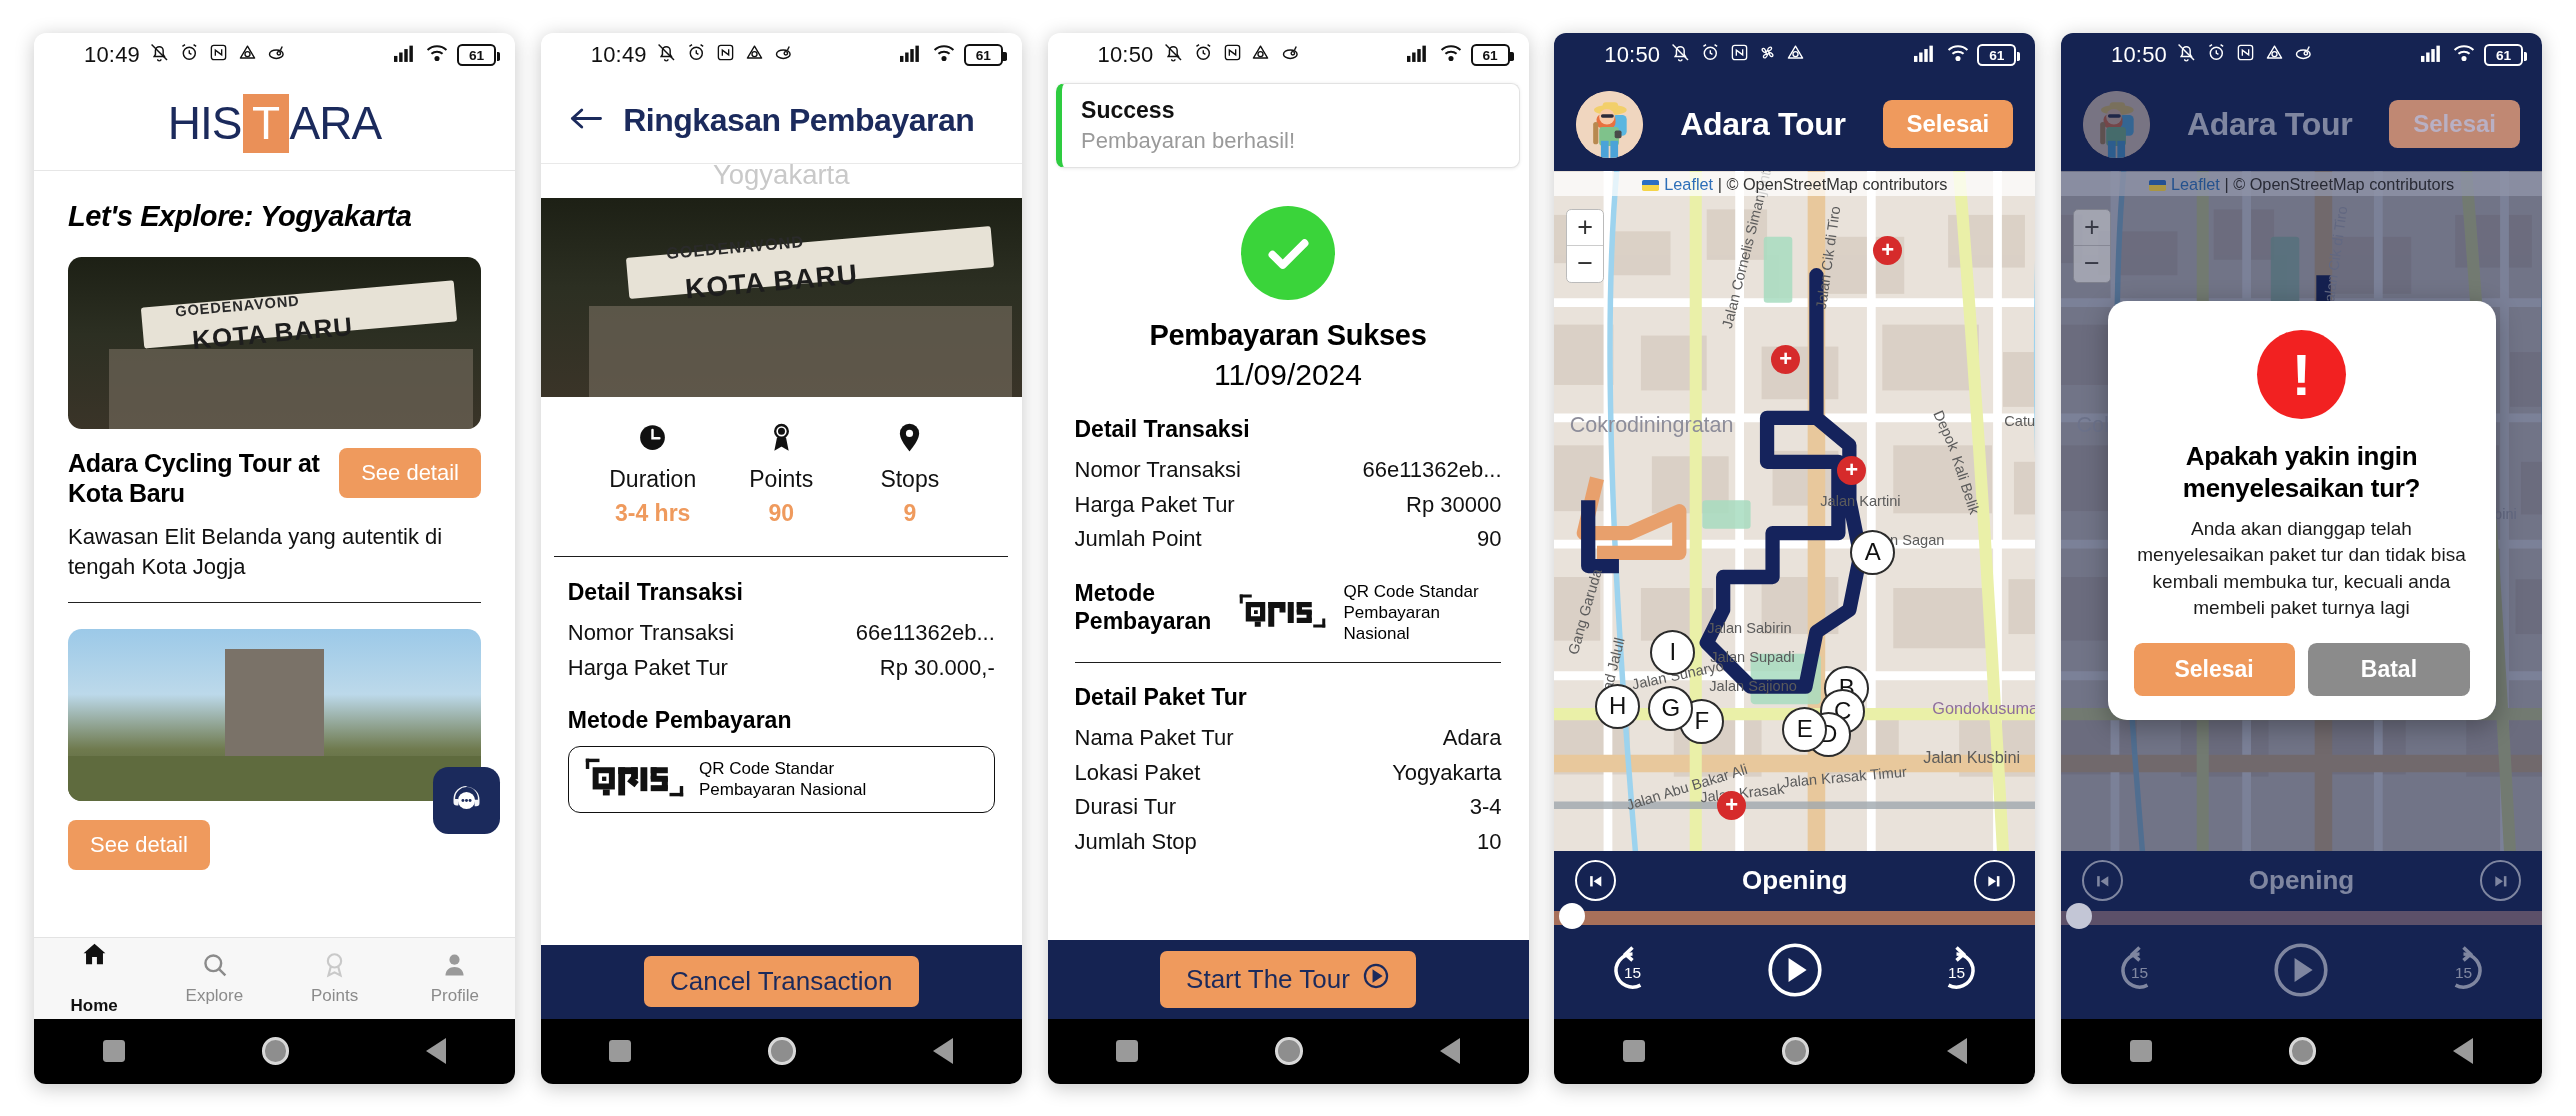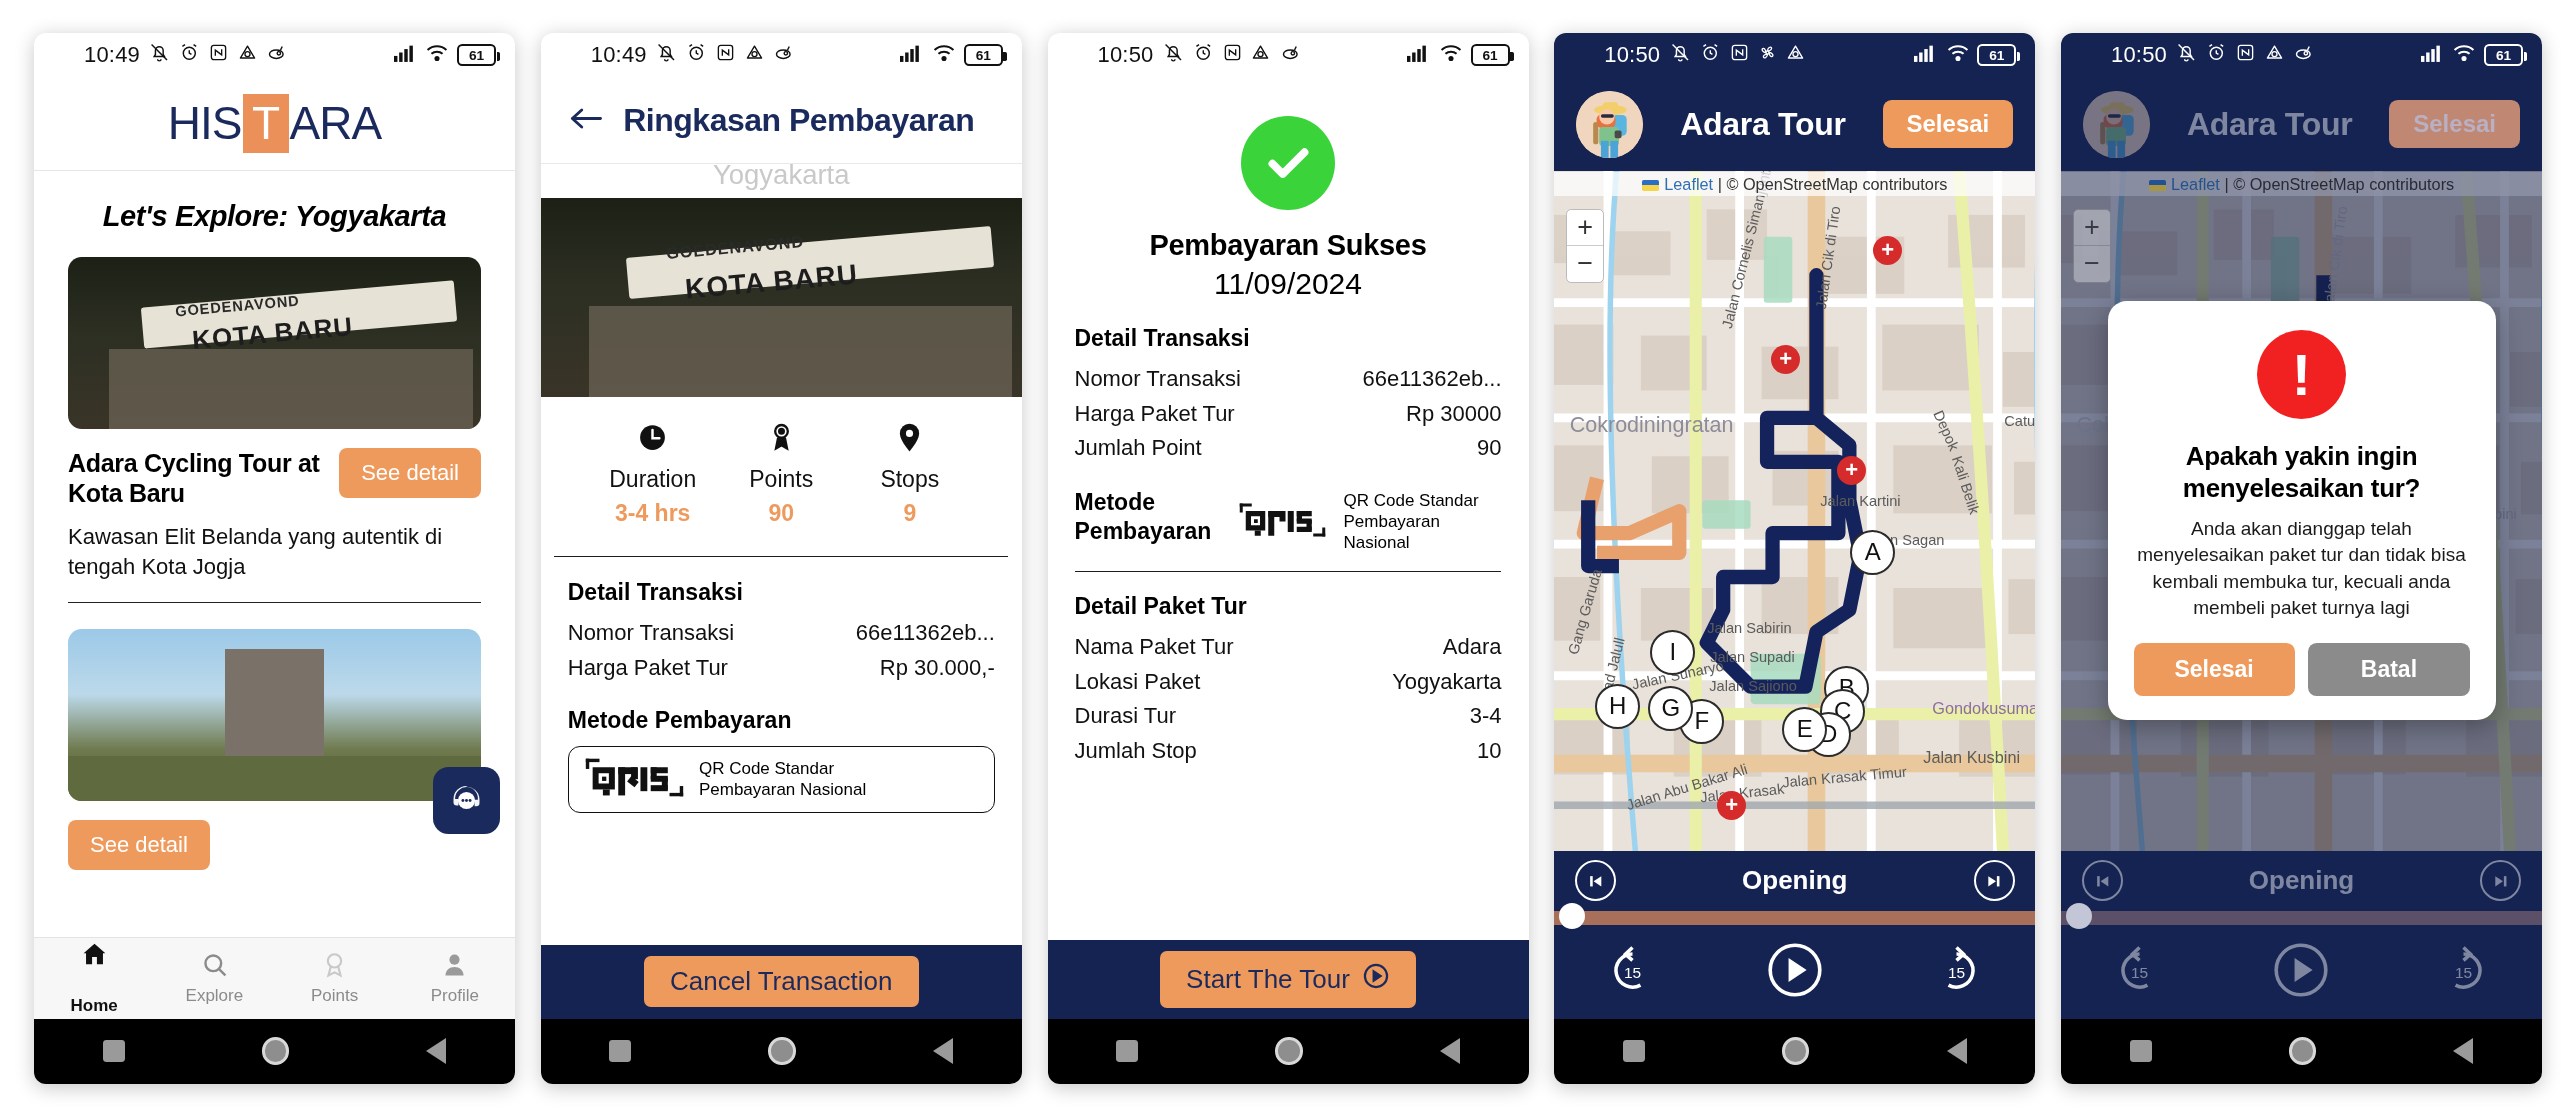--- a/index.html
+++ b/index.html
@@ -42,21 +42,21 @@
 
   
   .navy { background:#152352; }
   .dim { opacity:.45; }
 
   
   .p1-header { height:93px; display:flex; align-items:center; justify-content:center; border-bottom:0.9px solid #e6e6e6; flex:0 0 93px; }
   .logo { display:flex; align-items:center; font-size:46px; letter-spacing:-0.9px; color:#1b2a5c; font-family:"Liberation Sans", sans-serif; font-weight:400; }
   .logo .lt { background:#ea9058; color:#fff; padding:1.7px 9.4px 3.4px 9.4px; margin:0 0.9px; font-weight:400; }
   .p1-body { flex:1; overflow:hidden; padding:0 34px; position:relative; }
-  .p1-title { font-size:29px; font-weight:bold; font-style:italic; text-align:center; margin:29px 0 24px; letter-spacing:-0.4px; }
+  .p1-title { font-size:29px; font-weight:bold; font-style:italic; margin:29px 0 24px; letter-spacing:-0.4px; }
   .card-img { width:100%; height:172px; border-radius:13.7px; overflow:hidden; position:relative; }
   .gate { background:linear-gradient(180deg,#1d2015 0%,#2c2f22 45%,#3a3428 100%); }
   .gate:before { content:""; position:absolute; left:18%; right:6%; top:22%; height:41px; background:#e7e2d6; transform:rotate(-5deg); border-radius:2.6px; }
   .gate:after { content:""; position:absolute; left:10%; right:2%; bottom:0; height:46%; background:#6b6356; opacity:.75; }
   .gatetxt { position:absolute; left:26%; top:24%; transform:rotate(-5deg); font-size:14.6px; font-weight:bold; color:#2a2a2a; z-index:3; letter-spacing:0.9px; }
   .gatetxt2 { position:absolute; left:30%; top:36%; transform:rotate(-5deg); font-size:26px; font-weight:bold; color:#1d1d1d; z-index:3; letter-spacing:0.9px; }
   .temple { background:linear-gradient(180deg,#9cc9e8 0%,#bcd9ea 38%,#6f7a4e 70%,#4e5a36 100%); }
   .temple:before { content:""; position:absolute; left:38%; top:12%; width:24%; height:74%; background:#7a7268; }
   .temple:after { content:""; position:absolute; left:0; bottom:0; width:100%; height:26%; background:#5f6b3e; }
   .card-row { display:flex; align-items:flex-start; justify-content:space-between; margin-top:19px; gap:12px; }
@@ -466,20 +466,24 @@
                 <path d="M3 8a16 16 0 0122 0"></path>
                 <path d="M7.5 12.5a10 10 0 0113 0"></path>
                 <circle cx="14" cy="18" r="1.8" fill="#111"></circle>
               </svg></span>
           <span class="batt">
               <span>61</span>
             </span>
         </div>
       </div>
 
+      <div class="toast">
+        <div class="tt">Success</div>
+        <div class="ts">Pembayaran berhasil!</div>
+      </div>
 
       <div class="p3-body">
         <div class="check">
           <svg width="55" height="55" viewBox="0 0 24 24" fill="none" stroke="#fff" stroke-width="3.4" stroke-linecap="round" stroke-linejoin="round">
               <path d="M5 12.5l4.5 4.5L19 7.5"></path>
             </svg>
         </div>
         <div class="p3-h">Pembayaran Sukses</div>
         <div class="p3-date">11/09/2024</div>
 

